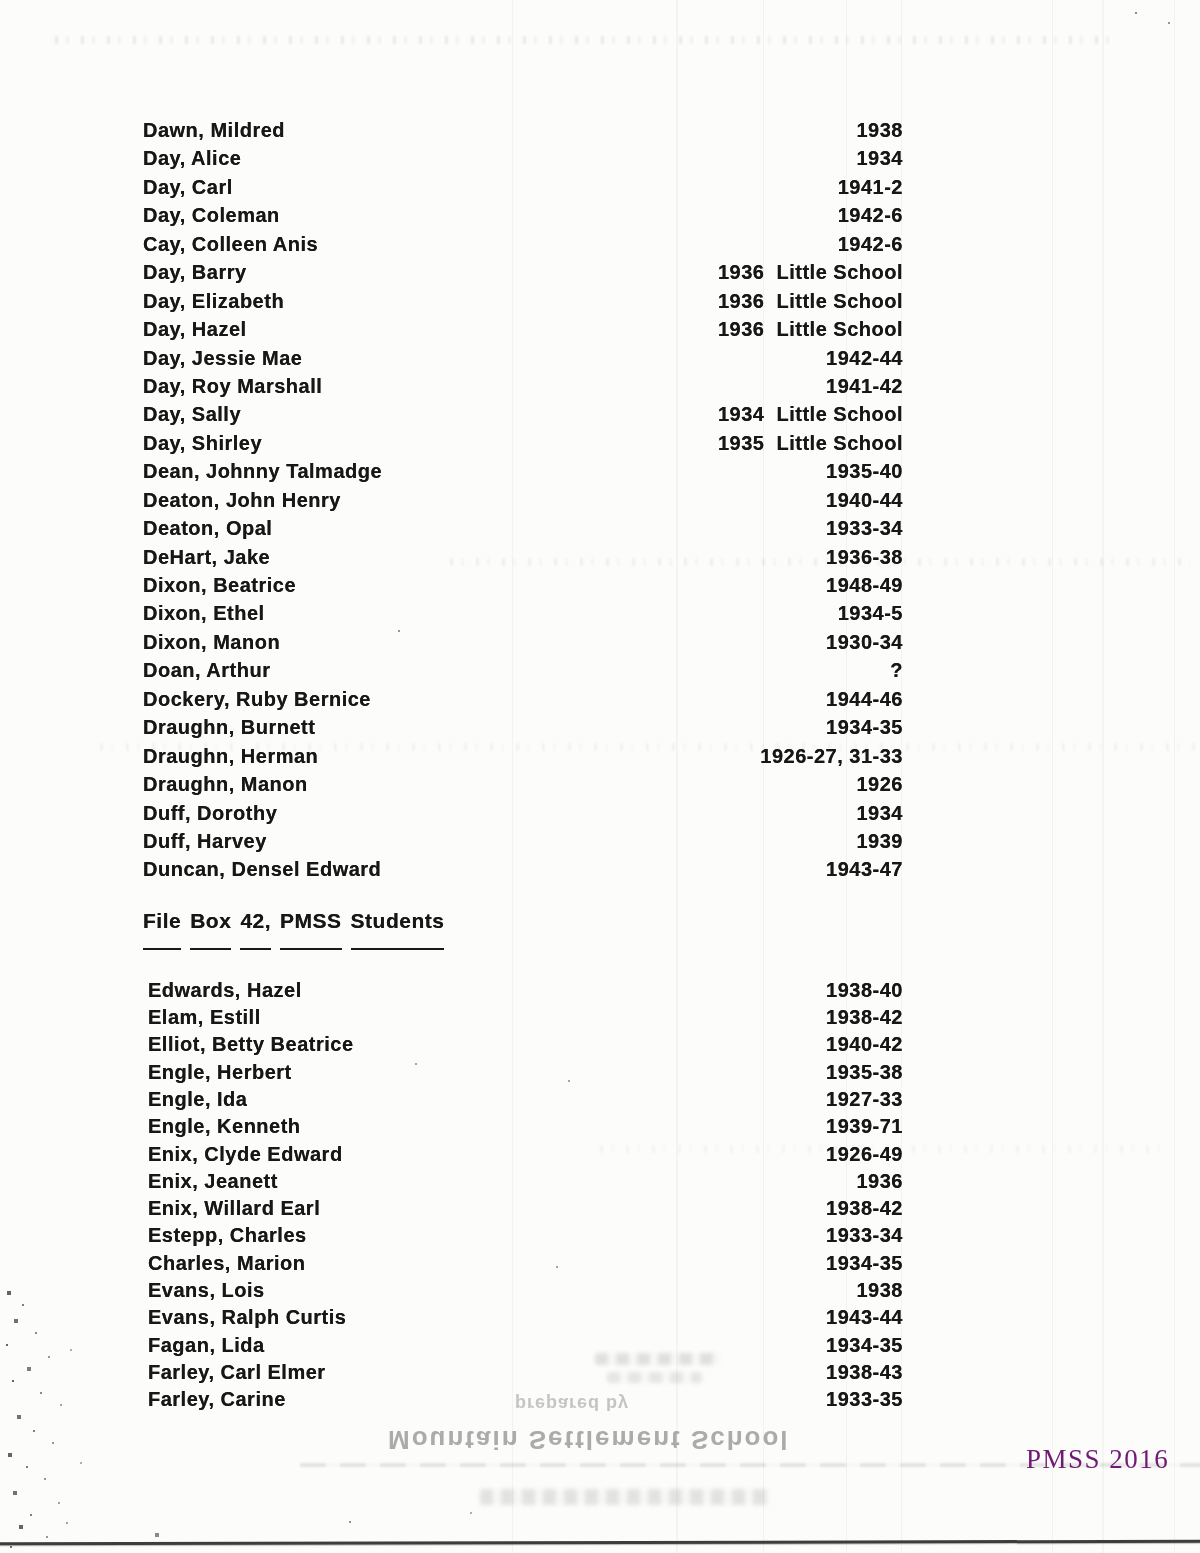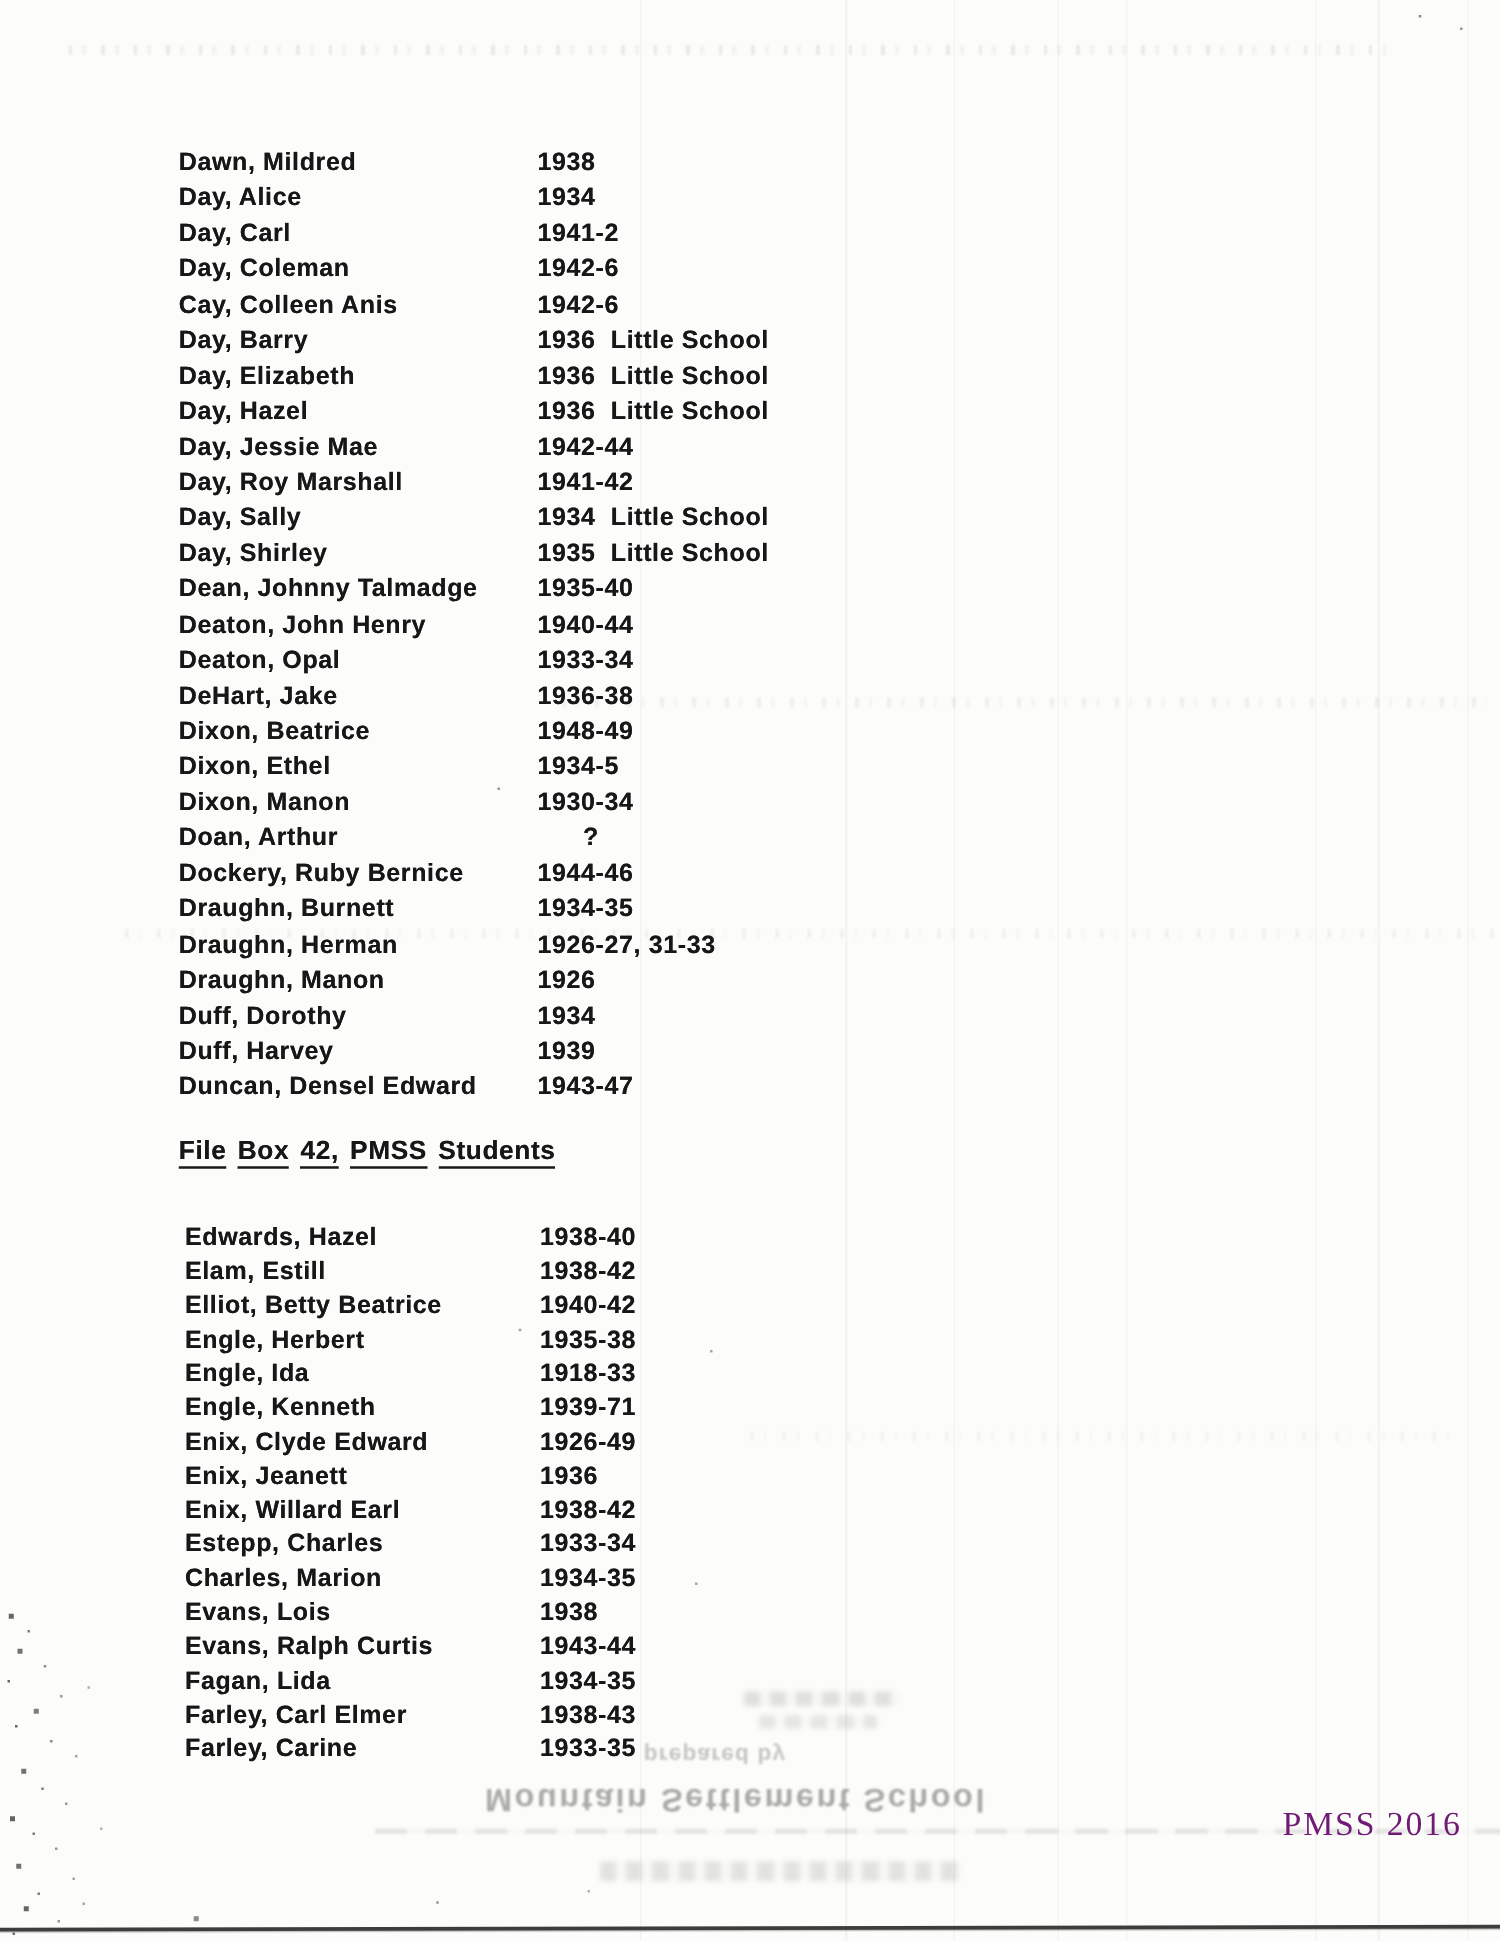--- a/index.html
+++ b/index.html
@@ -16,33 +16,33 @@
   .streak.w2{width:2px;background:rgba(60,60,60,0.04);}
   
   .hnoise{
     position:absolute;height:8px;
     background:repeating-linear-gradient(90deg,rgba(0,0,0,0.14) 0 3px,rgba(0,0,0,0) 3px 11px,rgba(0,0,0,0.08) 11px 14px,rgba(0,0,0,0) 14px 26px);
     filter:blur(0.8px);
   }
   
   .content{position:absolute;left:143px;top:116px;width:760px;}
   .roster{list-style:none;margin:0;padding:0;}
-  .row{display:flex;}
+  .row{display:flex;justify-content:space-between;}
   .s1 .row{height:28.45px;line-height:28.45px;}
   .s2{margin-top:41px;padding-left:5px;}
   .s2 .row{height:27.3px;line-height:27.3px;}
   .name{width:287px;flex:0 0 auto;}
   .s2 .name{width:284px;}
   .years{white-space:pre;}
   .roster,.heading{
     font-size:20px;font-weight:700;letter-spacing:0.5px;
     text-shadow:0 0 0.5px rgba(20,20,20,0.85);
   }
   .heading{margin-top:22px;height:30px;line-height:30px;font-size:21px;}
-  .heading .u{border-bottom:2px solid #1a1a1a;padding-bottom:1px;margin-right:9px;}
+  .heading .u{border-bottom:2px solid #1a1a1a;padding-bottom:16px;margin-right:9px;}
   
   .bleed-text{
     position:absolute;color:rgba(95,95,95,0.52);
     transform:scaleY(-1);
     filter:blur(0.7px);
     font-weight:700;white-space:nowrap;
   }
   .bleed-main{font-size:26px;letter-spacing:2px;}
   .bleed-sub{font-size:18px;letter-spacing:1px;color:rgba(120,120,120,0.42);}
   .smudge{
@@ -262,21 +262,21 @@
       <span class="years">1940-42</span>
     </li>
 
     <li class="row">
       <span class="name">Engle, Herbert</span>
       <span class="years">1935-38</span>
     </li>
 
     <li class="row">
       <span class="name">Engle, Ida</span>
-      <span class="years">1918-33</span>
+      <span class="years">1927-33</span>
     </li>
 
     <li class="row">
       <span class="name">Engle, Kenneth</span>
       <span class="years">1939-71</span>
     </li>
 
     <li class="row">
       <span class="name">Enix, Clyde Edward</span>
       <span class="years">1926-49</span>

